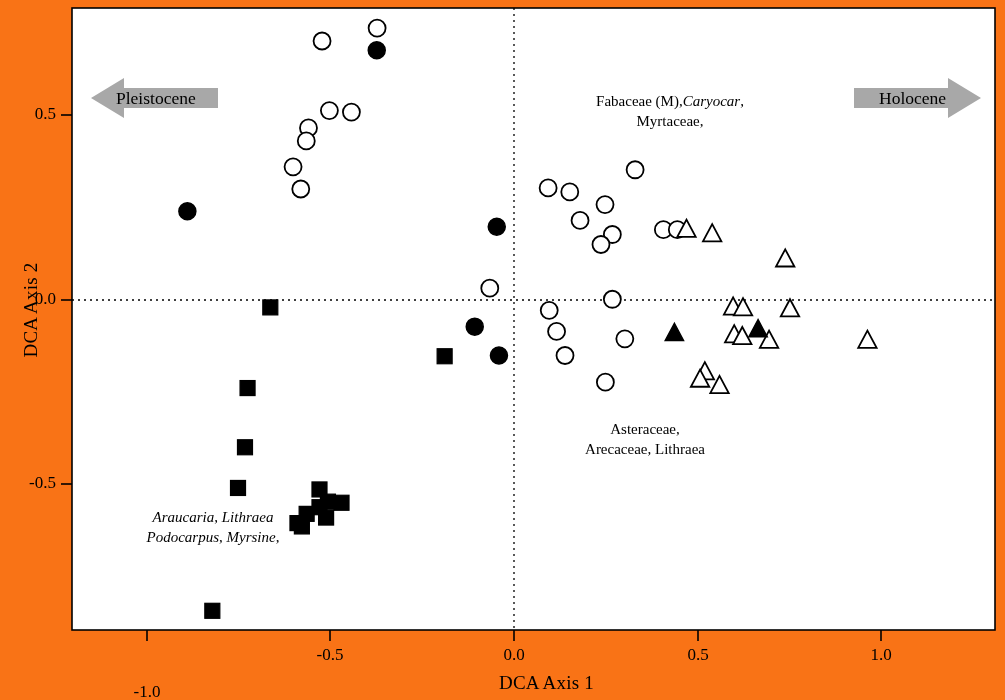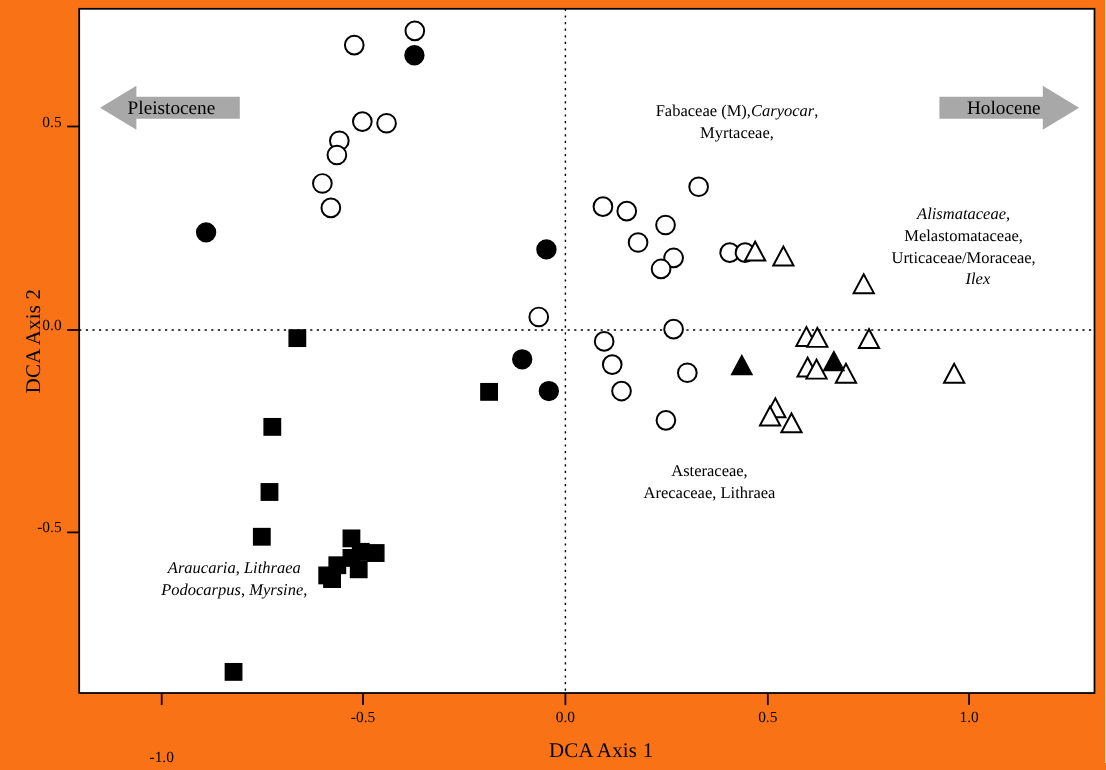--- a/index.html
+++ b/index.html
@@ -39,21 +39,21 @@
   #y-axis-title {
     left: -120px;
     top: 300px;
     width: 300px;
     text-align: center;
     transform: rotate(-90deg);
     transform-origin: 150px 10px;
   }
   .tick-label {
     position: absolute;
-    font-size: 14px;
+    font-size: 17px;
     font-family: "Liberation Serif", serif;
     text-align: center;
   }
   .annot {
     position: absolute;
     font-size: 15px;
     line-height: 1.32;
     font-family: "Liberation Serif", serif;
     text-align: center;
     white-space: nowrap;
@@ -187,26 +187,20 @@
   <div class="tick-label" style="left:6px; top:473px; width:50px; text-align:right;">-0.5</div>
 
   <div class="axis-title" id="x-axis-title">DCA Axis 1</div>
   <div class="axis-title" id="y-axis-title">DCA Axis 2</div>
 
   <div class="annot" style="left:540px; top:92px; width:260px;">
     <div><span>Fabaceae (M),</span><span class="it">Caryocar</span><span>,</span></div>
     <div>Myrtaceae,</div>
   </div>
 
-  <div class="annot" style="left:756px; top:186px; width:240px;">
-    <div class="it">Alismataceae,</div>
-    <div>Melastomataceae,</div>
-    <div>Urticaceae/Moraceae,</div>
-    <div class="it" style="padding-left:26px;">Ilex</div>
-  </div>
 
   <div class="annot" style="left:525px; top:420px; width:240px;">
     <div>Asteraceae,</div>
     <div>Arecaceae, Lithraea</div>
   </div>
 
   <div class="annot" style="left:78px; top:508px; width:270px;">
     <div><span class="it">Araucaria</span><span>, </span><span class="it">Lithraea</span></div>
     <div><span class="it">Podocarpus</span><span>, </span><span class="it">Myrsine</span><span>,</span></div>
   </div>

